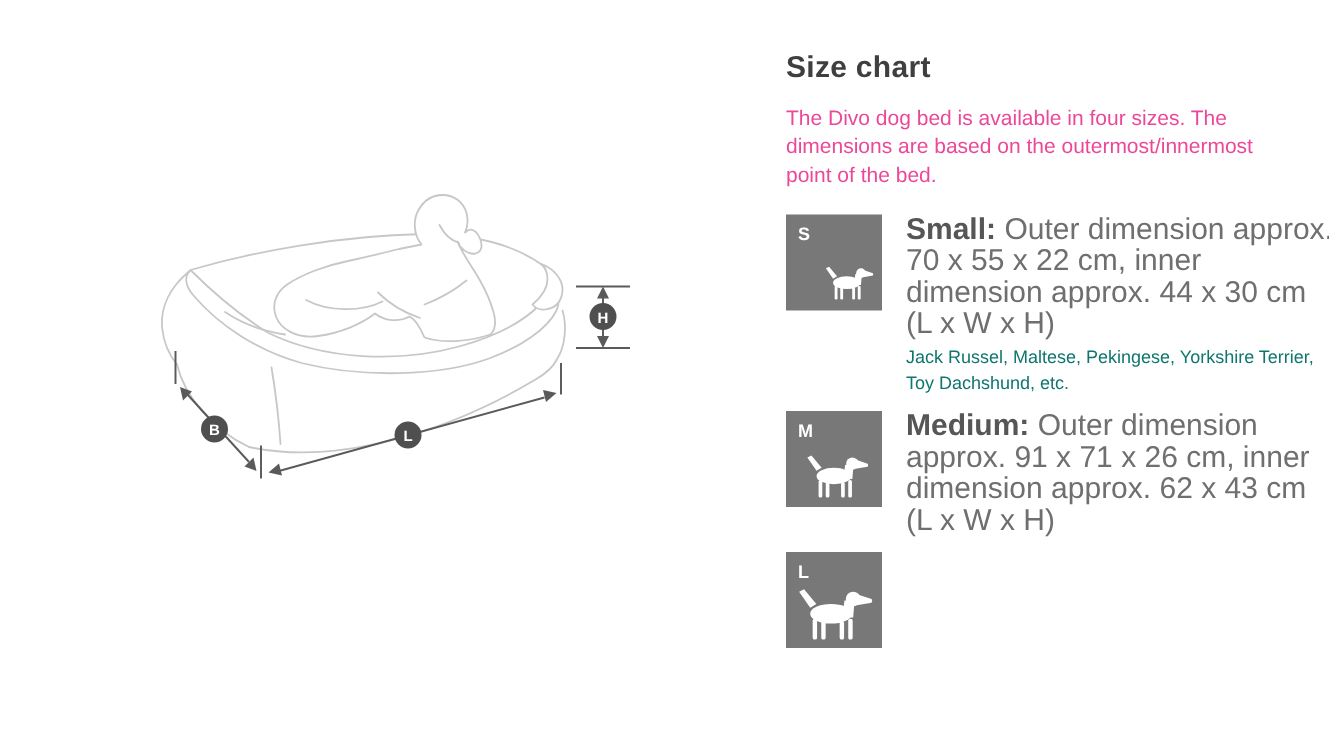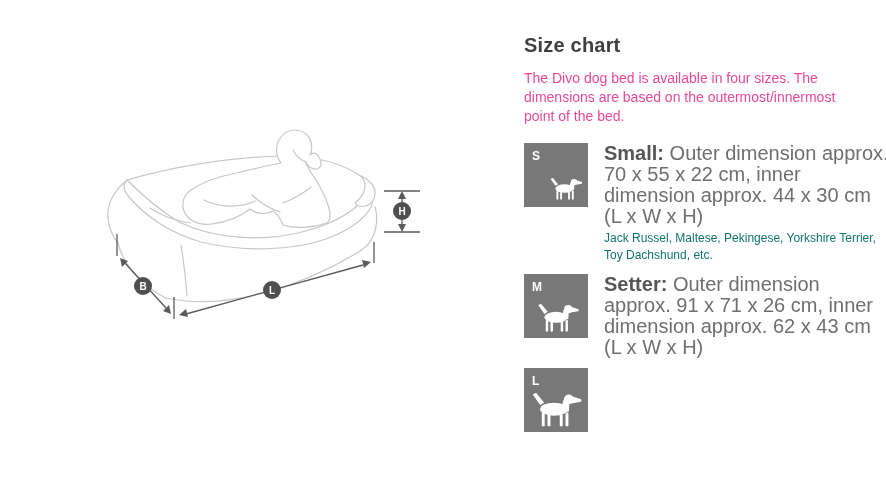--- a/index.html
+++ b/index.html
@@ -136,21 +136,21 @@
 
     <div class="size-row">
       <div class="tile">
         <span class="code">M</span>
         <svg class="dog-svg dog-m" width="44" height="30" viewBox="0 0 64 44">
             <use href="#dogSil"></use>
           </svg>
       </div>
       <div class="size-text">
         <div class="dims">
-          <strong>Setter:</strong>
+          <strong>Medium:</strong>
           <span>Outer dimension approx. 91 x 71 x 26 cm, inner dimension approx. 62 x 43 cm (L x W x H)</span>
         </div>
       </div>
     </div>
 
     <div class="size-row">
       <div class="tile">
         <span class="code">L</span>
         <svg class="dog-svg dog-l" width="53" height="36" viewBox="0 0 64 44">
             <use href="#dogSil"></use>

